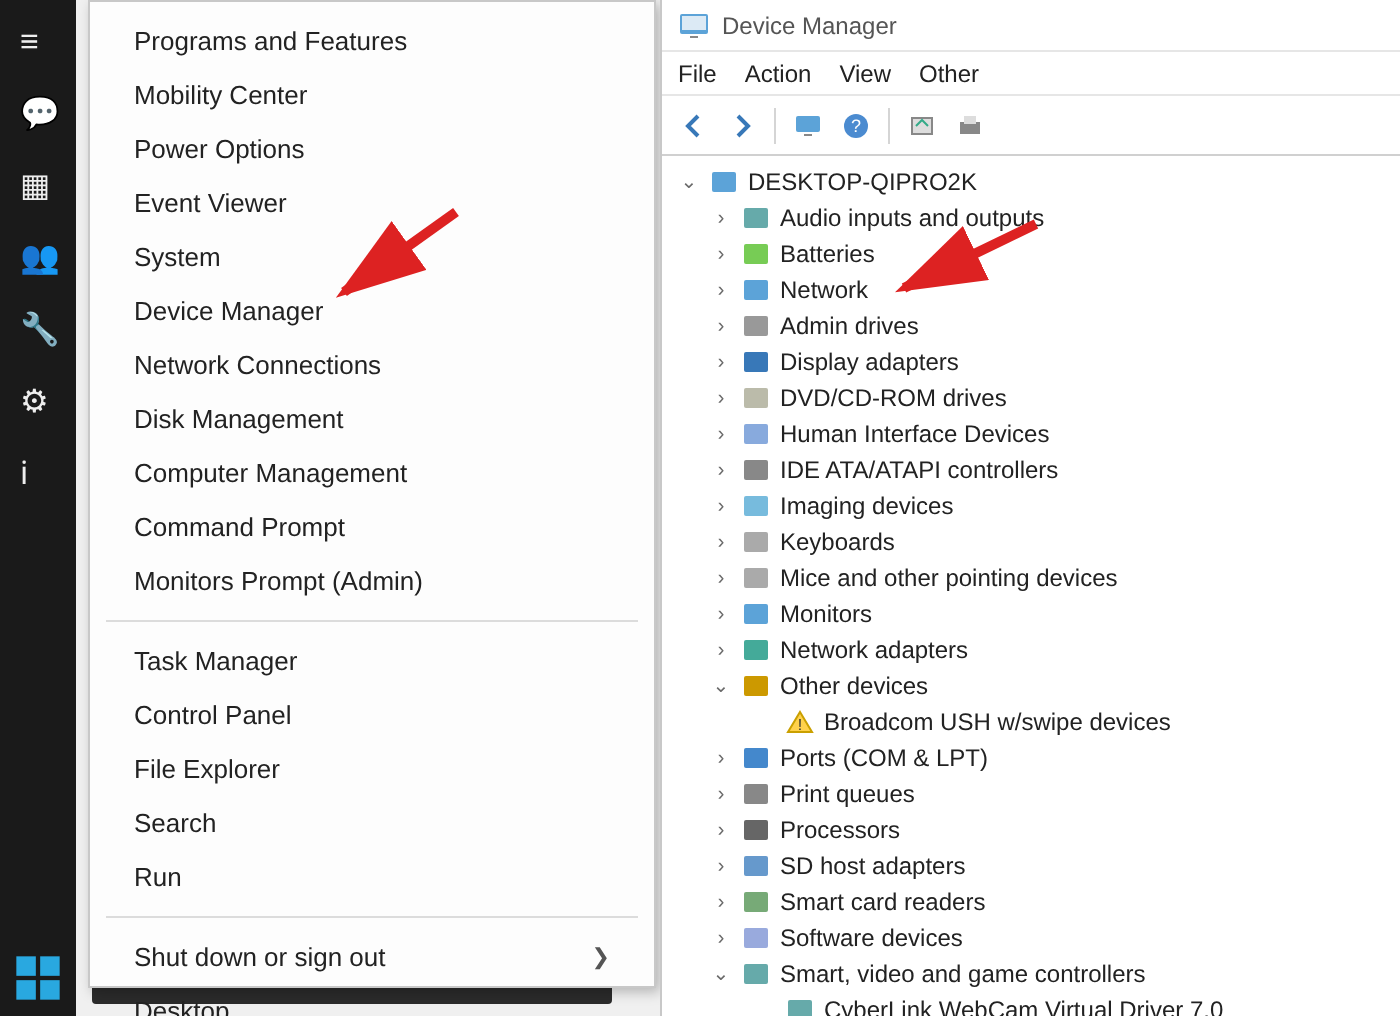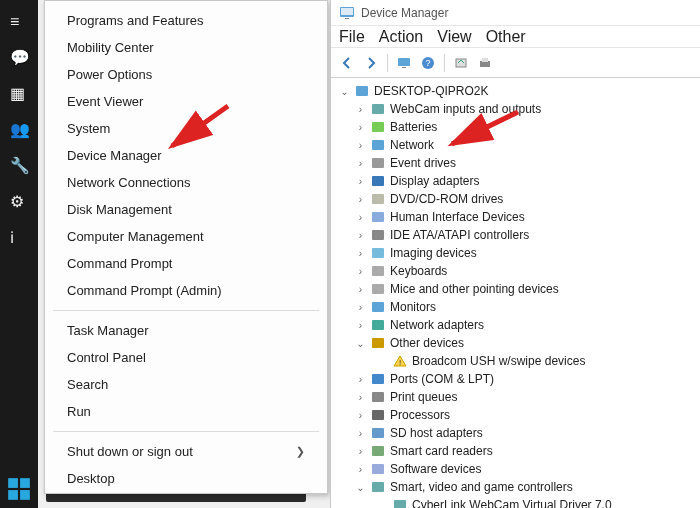--- a/index.html
+++ b/index.html
@@ -17,21 +17,21 @@
 
 .ctxmenu { position: absolute; left: 44px; top: 0; width: 284px; height: 494px; background: #fdfdfd; border: 1px solid #c8c8c8; box-shadow: 2px 2px 6px rgba(0,0,0,0.25); padding: 6px 0; }
 .ctxmenu .mi { font-size: 13px; color: #222; padding: 6px 22px; cursor: default; display: flex; justify-content: space-between; align-items: center; text-align: center; }
 .ctxmenu .sep { height: 1px; background: #dcdcdc; margin: 6px 8px; }
 .ctxmenu .arrow { font-size: 11px; color: #555; }
 
 
 .dmwin { position: absolute; left: 330px; top: 0; width: 370px; height: 508px; background: #fff; border-left: 1px solid #c8c8c8; display: flex; flex-direction: column; }
 .dm-titlebar { height: 26px; background: #fff; display: flex; align-items: center; gap: 6px; padding: 0 8px; border-bottom: 1px solid #e6e6e6; font-size: 12px; color: #555; }
 .dm-titlebar .ticon-wrap { width: 16px; height: 16px; }
-.dm-menubar { height: 22px; display: flex; gap: 14px; align-items: center; padding: 0 8px; font-size: 16px; color: #222; border-bottom: 1px solid #e6e6e6; }
+.dm-menubar { height: 22px; display: flex; gap: 14px; align-items: center; padding: 0 8px; font-size: 12px; color: #222; border-bottom: 1px solid #e6e6e6; }
 .dm-menubar span { cursor: default; }
 .dm-toolbar { height: 30px; display: flex; align-items: center; gap: 4px; padding: 0 6px; border-bottom: 1px solid #d0d0d0; }
 .dm-toolbar .tb { width: 20px; height: 20px; display: flex; align-items: center; justify-content: center; color: #555; border-radius: 2px; }
 .dm-toolbar .tsep { width: 1px; height: 18px; background: #d5d5d5; margin: 0 2px; }
 
 .dm-tree { flex: 1; overflow: auto; padding: 4px 6px; font-size: 12px; color: #222; }
 .dm-tree .node { display: flex; align-items: center; gap: 4px; height: 18px; white-space: nowrap; cursor: default; }
 .dm-tree .exp { width: 11px; text-align: center; color: #6a6a6a; font-size: 10px; }
 .dm-tree .nicon { width: 16px; height: 14px; display: inline-flex; align-items: center; justify-content: center; }
 .dm-tree .lvl0 { padding-left: 2px; }
@@ -89,28 +89,31 @@
       <div class="mi">
         <span>Disk Management</span>
       </div>
       <div class="mi">
         <span>Computer Management</span>
       </div>
       <div class="mi">
         <span>Command Prompt</span>
       </div>
       <div class="mi">
-        <span>Command Prompt (Admin)</span>
+        <span>Monitors Prompt (Admin)</span>
       </div>
       <div class="sep"></div>
       <div class="mi">
         <span>Task Manager</span>
       </div>
       <div class="mi">
         <span>Control Panel</span>
+      </div>
+      <div class="mi">
+        <span>File Explorer</span>
       </div>
       <div class="mi">
         <span>Search</span>
       </div>
       <div class="mi">
         <span>Run</span>
       </div>
       <div class="sep"></div>
       <div class="mi">
         <span>Shut down or sign out</span>
@@ -186,21 +189,21 @@
           </span>
           <span>DESKTOP-QIPRO2K</span>
         </div>
         <div class="node lvl1">
           <span class="exp">›</span>
           <span class="nicon">
             <svg width="14" height="12" viewBox="0 0 14 12">
               <rect x="1" y="1" width="12" height="10" rx="1" fill="#6aa"></rect>
             </svg>
           </span>
-          <span>WebCam inputs and outputs</span>
+          <span>Audio inputs and outputs</span>
         </div>
         <div class="node lvl1">
           <span class="exp">›</span>
           <span class="nicon">
             <svg width="14" height="12" viewBox="0 0 14 12">
               <rect x="1" y="1" width="12" height="10" rx="1" fill="#7c5"></rect>
             </svg>
           </span>
           <span>Batteries</span>
         </div>
@@ -213,21 +216,21 @@
           </span>
           <span>Network</span>
         </div>
         <div class="node lvl1">
           <span class="exp">›</span>
           <span class="nicon">
             <svg width="14" height="12" viewBox="0 0 14 12">
               <rect x="1" y="1" width="12" height="10" rx="1" fill="#999"></rect>
             </svg>
           </span>
-          <span>Event drives</span>
+          <span>Admin drives</span>
         </div>
         <div class="node lvl1">
           <span class="exp">›</span>
           <span class="nicon">
             <svg width="14" height="12" viewBox="0 0 14 12">
               <rect x="1" y="1" width="12" height="10" rx="1" fill="#3878b8"></rect>
             </svg>
           </span>
           <span>Display adapters</span>
         </div>

